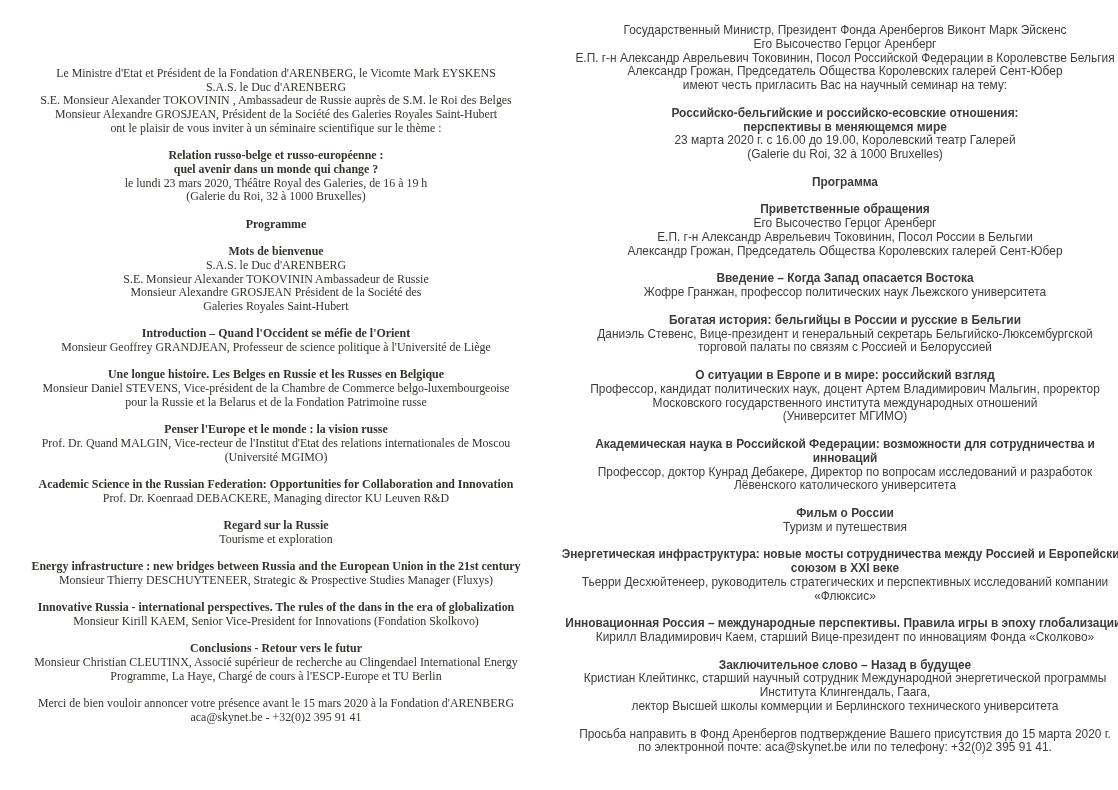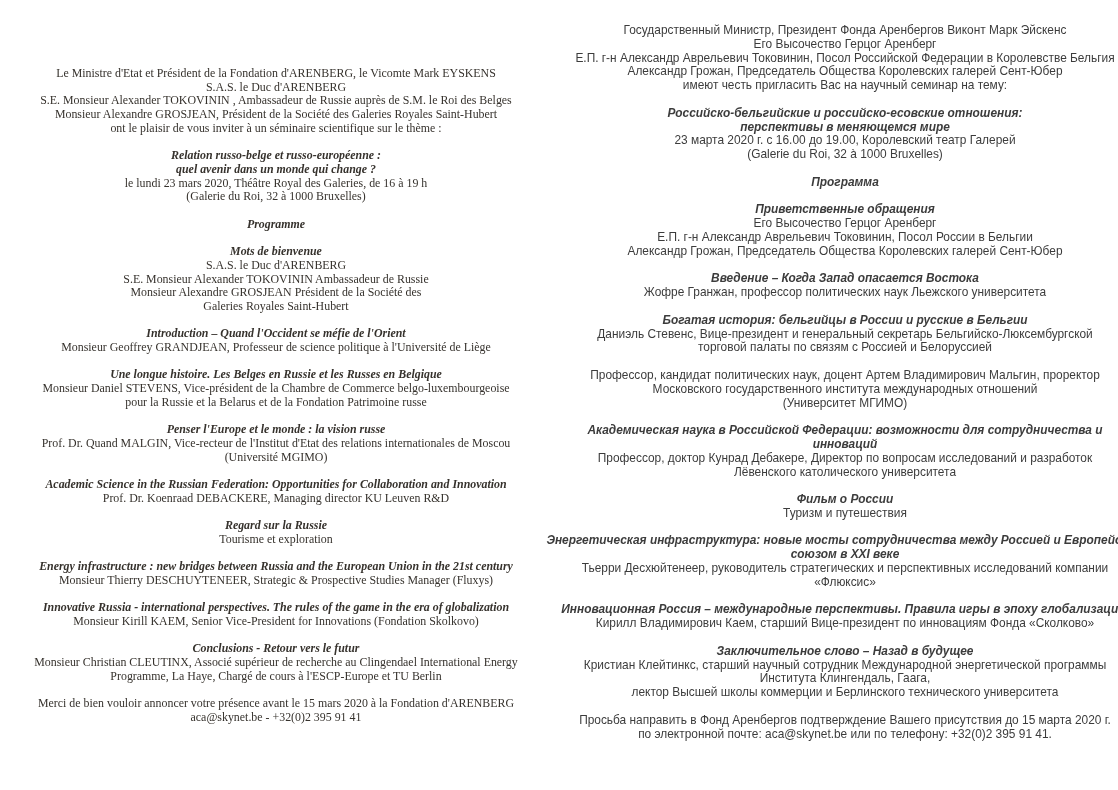--- a/index.html
+++ b/index.html
@@ -38,21 +38,20 @@
   .page-left .block { margin-bottom: 13.7px; }
   .page-right .block { margin-bottom: 13.8px; }
   .block:last-child { margin-bottom: 0; }
   .line {
     display: flex;
     justify-content: center;
     white-space: nowrap;
   }
   .line.bold {
     font-weight: 700;
-    font-style: italic;
   }
 </style>
 </head>
 <body>
 
 <div>
   <div class="page page-left">
     <div style="color: rgb(54, 50, 45);">
         <div class="block">
           <div class="line">
@@ -156,21 +155,21 @@
         <div class="block">
           <div class="line bold">
             <span>Energy infrastructure : new bridges between Russia and the European Union in the 21st century</span>
           </div>
           <div class="line">
             <span>Monsieur Thierry DESCHUYTENEER, Strategic &amp; Prospective Studies Manager (Fluxys)</span>
           </div>
         </div>
         <div class="block">
           <div class="line bold">
-            <span>Innovative Russia - international perspectives. The rules of the game in the era of globalization</span>
+            <span>Innovative Russia - international perspectives. The rules of the dans in the era of globalization</span>
           </div>
           <div class="line">
             <span>Monsieur Kirill KAEM, Senior Vice-President for Innovations (Fondation Skolkovo)</span>
           </div>
         </div>
         <div class="block">
           <div class="line bold">
             <span>Conclusions - Retour vers le futur</span>
           </div>
           <div class="line">
@@ -255,20 +254,23 @@
             <span>Богатая история: бельгийцы в России и русские в Бельгии</span>
           </div>
           <div class="line">
             <span>Даниэль Стевенс, Вице-президент и генеральный секретарь Бельгийско-Люксембургской</span>
           </div>
           <div class="line">
             <span>торговой палаты по связям с Россией и Белоруссией</span>
           </div>
         </div>
         <div class="block">
+          <div class="line bold">
+            <span>О ситуации в Европе и в мире: российский взгляд</span>
+          </div>
           <div class="line">
             <span>Профессор, кандидат политических наук, доцент Артем Владимирович Мальгин, проректор</span>
           </div>
           <div class="line">
             <span>Московского государственного института международных отношений</span>
           </div>
           <div class="line">
             <span>(Университет МГИМО)</span>
           </div>
         </div>

